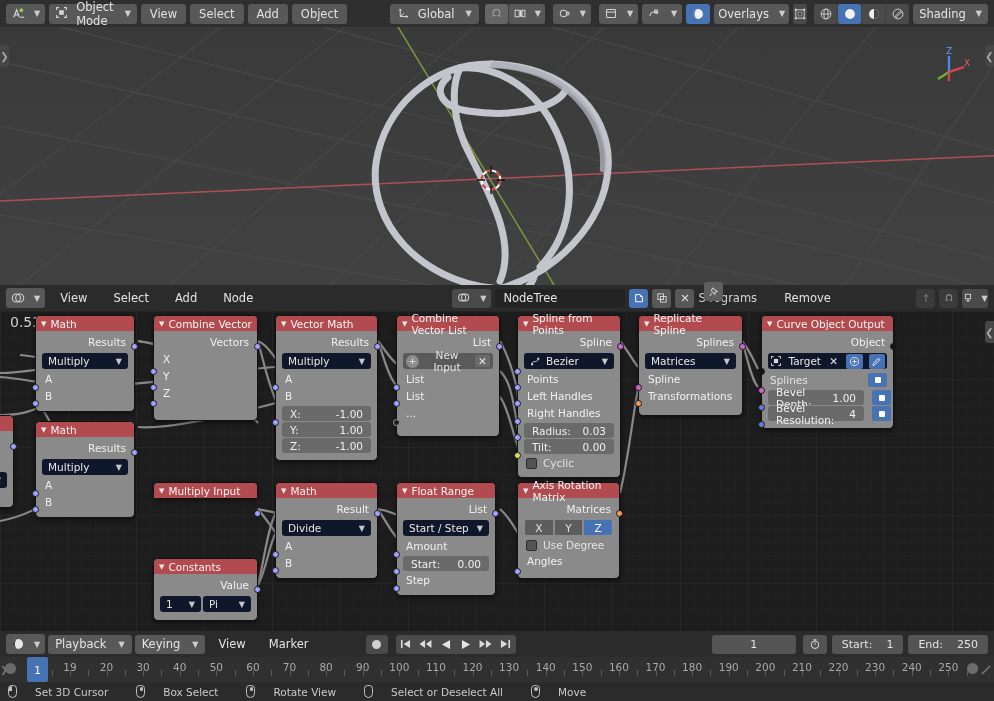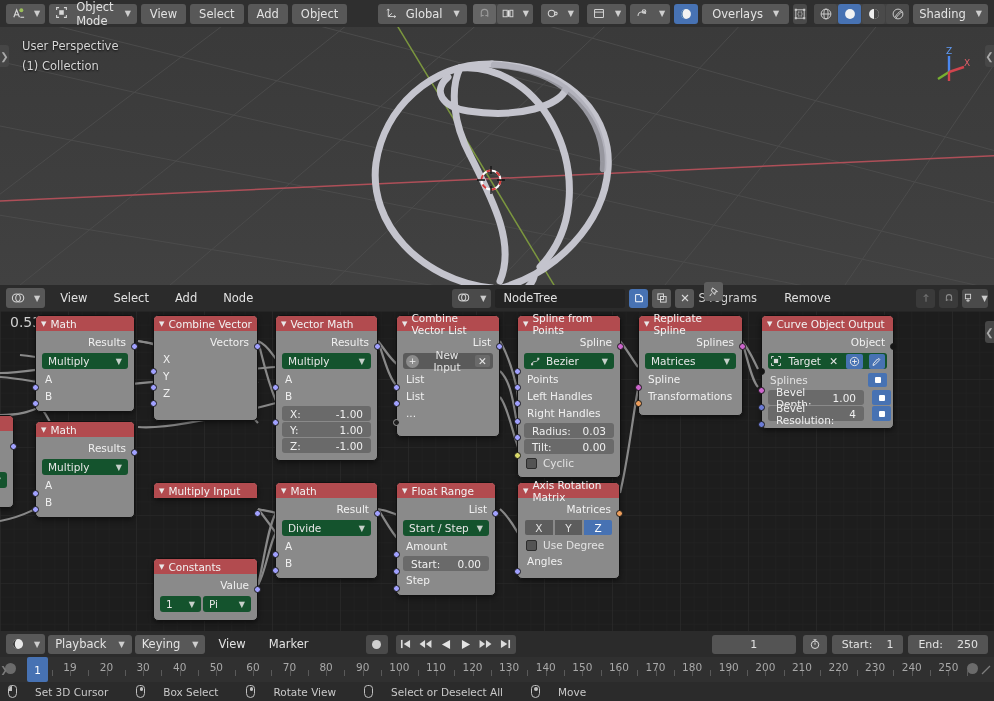--- a/index.html
+++ b/index.html
@@ -93,21 +93,21 @@
   .node .hdr {
     height:15px; background:#b24b4f; border-radius:4px 4px 0 0;
     display:flex; align-items:center; padding:0 5px; gap:4px;
     font-size:10.5px; color:#f2f2f2;
   }
   .node .hdr .tri { font-size:7px; color:#e8e8e8; }
   .node .body { padding:3px 0 6px 0; border-radius:0 0 4px 4px;}
   .outlbl { text-align:right; padding:2px 8px 3px 8px; font-size:10.5px; color:#f0f0f0;}
   .inlbl  { text-align:left;  padding:2px 8px 3px 9px; font-size:10.5px; color:#f0f0f0;}
   .drop {
-    margin:2px 6px; height:16px; background:#14532d; border-radius:3px;
+    margin:2px 6px; height:16px; background:#0f172a; border-radius:3px;
     display:flex; align-items:center; padding:0 6px; font-size:10.5px; color:#e6e6e6;
     justify-content:space-between;
   }
   .valfield {
     margin:1px 6px; height:15px; background:#6a6a6a; border-radius:3px;
     display:flex; align-items:center; padding:0 8px; font-size:10.5px;
     justify-content:space-between; color:#f0f0f0;
   }
   .valfield.ctr { justify-content:center; }
   .valfield.dark { background:#5d5d5d; }
@@ -280,21 +280,21 @@
       </svg>
     <span class="chev">▼</span>
   </div>
 
   <div class="btn tgl-on" style="padding:0 5px;height:20px;width:24px;justify-content:center">
     <svg width="14" height="14" viewBox="0 0 16 16">
         <circle cx="8" cy="8" r="5.6" fill="#f2f2f2"></circle>
       <path d="M8 2.4 A5.6 5.6 0 0 0 8 13.6 A4 5.6 0 0 1 8 2.4Z" fill="#3b6ea8"></path>
       </svg>
   </div>
-  <div class="btn" style="padding:0 10px;height:20px;gap:5px">
+  <div class="btn" style="padding:0 4px;height:20px;gap:5px">
     <span>Overlays</span>
     <span class="chev">▼</span>
   </div>
 
   <div class="btn" style="padding:0;width:24px;height:20px;justify-content:center;background:#4a4a4a">
     <svg width="14" height="14" viewBox="0 0 16 16">
         <g fill="none" stroke="#c8c8c8" stroke-width="1.1">
       <rect x="3.2" y="3.2" width="9.6" height="9.6"></rect>
           <rect x="5.8" y="5.8" width="4.4" height="4.4" stroke-dasharray="1.6 1.3"></rect>
       <rect x="2" y="2" width="2.4" height="2.4" fill="#c8c8c8" stroke="none"></rect>
@@ -381,24 +381,20 @@
       <path d="M494 38 C572 42, 607 96, 603 142"></path>
     </g>
 
     <g>
       <circle cx="491" cy="153" r="9.5" fill="none" stroke="#ffffff" stroke-width="2"></circle>
       <circle cx="491" cy="153" r="9.5" fill="none" stroke="#d33b3b" stroke-width="2" stroke-dasharray="5 5"></circle>
       <path d="M491 139 V147 M491 159 V167 M477 153 H485 M497 153 H505" stroke="#111" stroke-width="1.3"></path>
     </g>
   </svg>
 
-  <div class="vp-text">
-    <div>User Perspective</div>
-    <div>(1) Collection</div>
-  </div>
 
   <div class="leftarrow">❯</div>
   <div class="rightarrow">❮</div>
 
   <svg width="62" height="62" style="position:absolute;right:14px;top:14px">
     <g>
       <line x1="31" y1="31" x2="31" y2="15" stroke="#4a87ef" stroke-width="2.4"></line>
       <text x="31" y="13" fill="#5f9bf5" font-size="9" text-anchor="middle" font-family="DejaVu Sans">Z</text>
       <line x1="31" y1="31" x2="46" y2="26" stroke="#d1444d" stroke-width="2.4"></line>
       <text x="49" y="25" fill="#e0606a" font-size="9" text-anchor="middle" font-family="DejaVu Sans">X</text>

